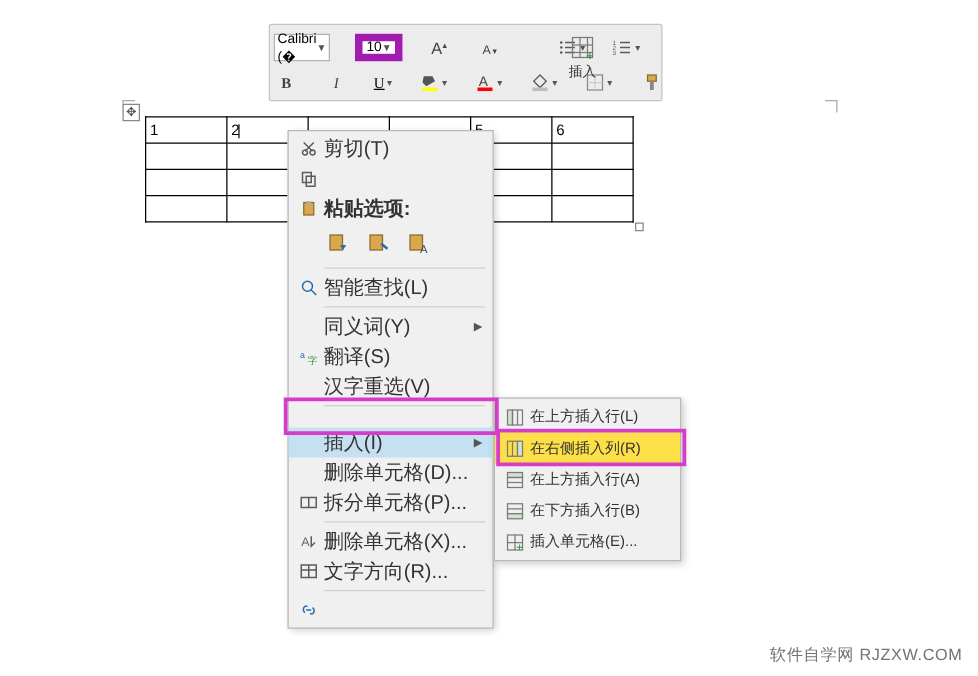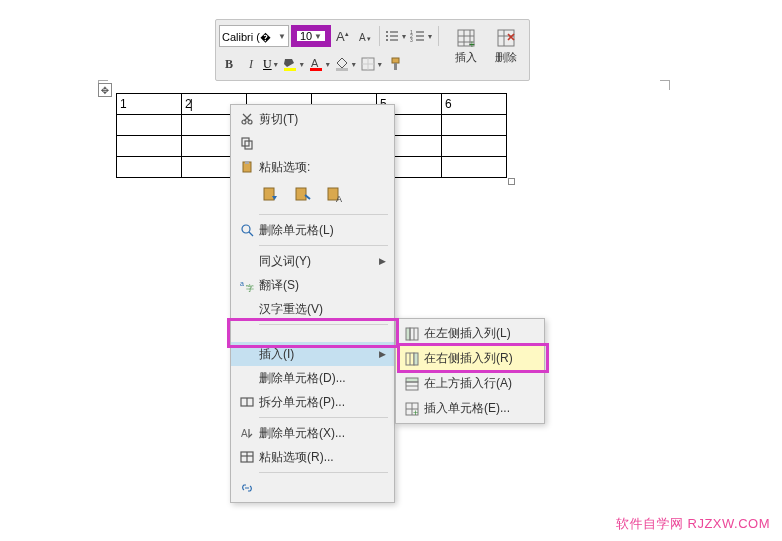--- a/index.html
+++ b/index.html
@@ -1,20 +1,20 @@
 <!DOCTYPE html>
 <html><head>
 <meta charset="utf-8">
 <style>
 * { margin: 0; padding: 0; box-sizing: border-box; }
 body { font-family: "Microsoft YaHei", Arial, sans-serif; font-size: 12px; background: #fff; width: 782px; height: 541px; position: relative; overflow: hidden; }
 
 
 .mini-toolbar { position: absolute; left: 215px; top: 19px; width: 315px; background: #ececec; border: 1px solid #c4c4c4; border-radius: 2px; padding: 3px; }
-.toolbar-row { display: flex; align-items: center; height: 26px; gap: 2px; }
+.toolbar-row { display: flex; align-items: flex-end; height: 26px; gap: 20px; }
 .toolbar-row + .toolbar-row { margin-top: 2px; }
 
 .font-combo { display: flex; align-items: center; background: #fff; border: 1px solid #b0b0b0; height: 22px; width: 70px; font-size: 11px; padding: 0 2px; }
 .font-combo .dd { margin-left: auto; font-size: 8px; color: #555; }
 .size-combo { display: flex; align-items: center; background: #fff; border: 6px solid #a21caf; height: 22px; width: 40px; font-size: 11px; padding: 0 3px; }
 .size-combo .dd { margin-left: auto; font-size: 8px; color: #555; }
 
 .tb-btn { display: inline-flex; align-items: center; justify-content: center; min-width: 20px; height: 22px; color: #444; }
 .tb-split { display: inline-flex; align-items: center; height: 22px; }
 .tb-split .dd { font-size: 8px; color: #555; padding: 0 2px; }
@@ -34,38 +34,38 @@
 .doc-table td { border: 1px solid #000; width: 65px; height: 21px; font-size: 12px; padding: 0 3px; vertical-align: middle; }
 .doc-table td.with-cursor::after { content: "|"; margin-left: -2px; animation: blink 1s infinite; }
 @keyframes blink { 50% { opacity: 0; } }
 .resize-handle { position: absolute; left: 508px; top: 178px; width: 7px; height: 7px; border: 1px solid #888; background: #fff; }
 
 
 .ctx-menu { position: absolute; left: 230px; top: 104px; width: 165px; background: #f0f0f0; border: 1px solid #b8b8b8; box-shadow: 2px 2px 6px rgba(0,0,0,0.2); padding: 2px 0; }
 .ctx-item { display: flex; align-items: center; height: 24px; padding: 0 8px 0 4px; color: #333; position: relative; }
 .ctx-item.hover { background: #c5e0f0; margin-top: 17px; }
 .ctx-item .icon-slot { width: 24px; display: flex; align-items: center; justify-content: center; }
-.ctx-item .label { flex: 1; font-size: 12px; }
+.ctx-item .label { flex: 1; font-size: 16px; }
 .ctx-item .arrow { font-size: 9px; color: #555; }
 .ctx-sep { height: 1px; background: #d0d0d0; margin: 3px 6px 3px 28px; }
 .paste-opts { display: flex; gap: 8px; padding: 4px 4px 4px 28px; height: 32px; align-items: center; }
 .paste-opt { width: 24px; height: 24px; display: flex; align-items: center; justify-content: center; border: 1px solid transparent; }
 
 .highlight-insert { position: absolute; border: 3px solid #d63cc8; pointer-events: none; }
 .hi1 { left: 227px; top: 318px; width: 172px; height: 30px; }
 .hi2 { left: 397px; top: 343px; width: 152px; height: 30px; }
 
 
 .sub-menu { position: absolute; left: 395px; top: 318px; width: 150px; background: #f0f0f0; border: 1px solid #b8b8b8; box-shadow: 2px 2px 6px rgba(0,0,0,0.2); padding: 2px 0; }
 .sub-item { display: flex; align-items: center; height: 25px; padding: 0 6px 0 4px; font-size: 12px; color: #333; }
-.sub-item.hover { background: #fef9c3; }
+.sub-item.hover { background: #fde047; }
 .sub-item .icon-slot { width: 24px; display: flex; align-items: center; justify-content: center; }
 
 
-.watermark { position: absolute; right: 12px; bottom: 8px; font-size: 13px; color: #ec4899; letter-spacing: 0.5px; }
+.watermark { position: absolute; right: 12px; bottom: 8px; font-size: 13px; color: #737373; letter-spacing: 0.5px; }
 
 
 .ico { stroke: #5b5b5b; stroke-width: 1.2; fill: none; }
 .ico-blue { stroke: #2a6bb0; fill: none; stroke-width: 1.2; }
 </style>
 </head>
 <body>
 
 <div class="mini-toolbar">
   <div class="toolbar-row">
@@ -116,30 +116,20 @@
     <div class="big-btn" style="position:absolute; right:44px; top:2px;">
       <svg width="20" height="20">
           <rect x="2" y="2" width="16" height="16" fill="none" stroke="#7a7a7a"></rect>
           <line x1="2" y1="8" x2="18" y2="8" stroke="#7a7a7a"></line>
           <line x1="2" y1="14" x2="18" y2="14" stroke="#7a7a7a"></line>
           <line x1="8" y1="2" x2="8" y2="18" stroke="#7a7a7a"></line>
           <line x1="14" y1="2" x2="14" y2="18" stroke="#7a7a7a"></line>
           <text x="13" y="20" font-size="10" fill="#2a7a2a">+</text>
         </svg>
       <span>插入</span>
-    </div>
-    <div class="big-btn" style="position:absolute; right:4px; top:2px;">
-      <svg width="20" height="20">
-          <rect x="2" y="2" width="16" height="16" fill="none" stroke="#7a7a7a"></rect>
-          <line x1="2" y1="8" x2="18" y2="8" stroke="#7a7a7a"></line>
-          <line x1="8" y1="2" x2="8" y2="18" stroke="#7a7a7a"></line>
-          <line x1="12" y1="6" x2="18" y2="12" stroke="#c0392b" stroke-width="1.6"></line>
-          <line x1="18" y1="6" x2="12" y2="12" stroke="#c0392b" stroke-width="1.6"></line>
-        </svg>
-      <span>删除</span>
     </div>
   </div>
   <div class="toolbar-row" style="width:235px;">
     <div class="tb-btn" style="font-weight:bold; font-family:serif;">
         <span>B</span>
       </div>
     <div class="tb-btn" style="font-style:italic; font-family:serif;">
         <span>I</span>
       </div>
     <div class="tb-split">
@@ -246,21 +236,21 @@
         </svg>
       </span>
   </div>
   <div class="ctx-item">
     <span class="icon-slot">
         <svg width="14" height="14">
           <rect x="3" y="2" width="8" height="10" fill="#d9a84e" stroke="#8a6a2a"></rect>
           <rect x="5" y="1" width="4" height="3" fill="#aaa"></rect>
         </svg>
       </span>
-    <span class="label" style="font-weight:400">粘贴选项:</span>
+    <span class="label" style="font-weight:700">粘贴选项:</span>
   </div>
   <div class="paste-opts">
     <div class="paste-opt">
         <svg width="20" height="20">
           <rect x="3" y="3" width="10" height="12" fill="#d9a84e" stroke="#8a6a2a"></rect>
           <path d="M11 11 L16 11 L13.5 15 Z" fill="#2a6bb0"></path>
         </svg>
       </div>
     <div class="paste-opt">
         <svg width="20" height="20">
@@ -276,21 +266,21 @@
       </div>
   </div>
   <div class="ctx-sep"></div>
   <div class="ctx-item">
     <span class="icon-slot">
         <svg width="14" height="14">
           <circle cx="6" cy="6" r="4" class="ico-blue"></circle>
           <line x1="9" y1="9" x2="13" y2="13" class="ico-blue"></line>
         </svg>
       </span>
-    <span class="label">删除单元格(L)</span>
+    <span class="label">智能查找(L)</span>
   </div>
   <div class="ctx-sep"></div>
   <div class="ctx-item">
     <span class="icon-slot"></span>
     <span class="label">同义词(Y)</span>
     <span class="arrow">▶</span>
   </div>
   <div class="ctx-item">
     <span class="icon-slot">
         <svg width="14" height="14">
@@ -334,62 +324,72 @@
     <span class="label">删除单元格(X)...</span>
   </div>
   <div class="ctx-item">
     <span class="icon-slot">
         <svg width="14" height="14">
           <rect x="1" y="2" width="12" height="10" class="ico"></rect>
           <line x1="1" y1="6" x2="13" y2="6" class="ico"></line>
           <line x1="7" y1="2" x2="7" y2="12" class="ico"></line>
         </svg>
       </span>
-    <span class="label">粘贴选项(R)...</span>
+    <span class="label">文字方向(R)...</span>
   </div>
   <div class="ctx-sep"></div>
   <div class="ctx-item">
     <span class="icon-slot">
         <svg width="14" height="14">
           <path d="M4 9 a3 3 0 0 1 0-5 l2 0 M10 5 a3 3 0 0 1 0 5 l-2 0 M5 7 L9 7" class="ico-blue"></path>
         </svg>
       </span>
   </div>
 </div>
 
 <div class="sub-menu">
   <div class="sub-item">
     <span class="icon-slot">
         <svg width="16" height="16">
           <rect x="2" y="2" width="4" height="12" fill="#cfe3cf" stroke="#7a7a7a"></rect>
           <rect x="6" y="2" width="8" height="12" fill="none" stroke="#7a7a7a"></rect>
           <line x1="10" y1="2" x2="10" y2="14" stroke="#7a7a7a"></line>
         </svg>
       </span>
-    <span class="label">在左侧插入列(L)</span>
+    <span class="label">在上方插入行(L)</span>
   </div>
   <div class="sub-item hover">
     <span class="icon-slot">
         <svg width="16" height="16">
           <rect x="2" y="2" width="8" height="12" fill="none" stroke="#7a7a7a"></rect>
           <line x1="6" y1="2" x2="6" y2="14" stroke="#7a7a7a"></line>
           <rect x="10" y="2" width="4" height="12" fill="#cfe3cf" stroke="#7a7a7a"></rect>
         </svg>
       </span>
     <span class="label">在右侧插入列(R)</span>
   </div>
   <div class="sub-item">
     <span class="icon-slot">
         <svg width="16" height="16">
           <rect x="2" y="2" width="12" height="4" fill="#cfe3cf" stroke="#7a7a7a"></rect>
           <rect x="2" y="6" width="12" height="8" fill="none" stroke="#7a7a7a"></rect>
           <line x1="2" y1="10" x2="14" y2="10" stroke="#7a7a7a"></line>
         </svg>
       </span>
     <span class="label">在上方插入行(A)</span>
+  </div>
+  <div class="sub-item">
+    <span class="icon-slot">
+        <svg width="16" height="16">
+          <rect x="2" y="2" width="12" height="8" fill="none" stroke="#7a7a7a"></rect>
+          <line x1="2" y1="6" x2="14" y2="6" stroke="#7a7a7a"></line>
+          <rect x="2" y="10" width="12" height="4" fill="#cfe3cf" stroke="#7a7a7a"></rect>
+        </svg>
+      </span>
+    <span class="label">在下方插入行(B)</span>
   </div>
   <div class="sub-item">
     <span class="icon-slot">
         <svg width="16" height="16">
           <rect x="2" y="2" width="12" height="12" fill="none" stroke="#7a7a7a"></rect>
           <line x1="2" y1="8" x2="14" y2="8" stroke="#7a7a7a"></line>
           <line x1="8" y1="2" x2="8" y2="14" stroke="#7a7a7a"></line>
           <text x="9" y="15" font-size="9" fill="#3a8a3a">+</text>
         </svg>
       </span>

